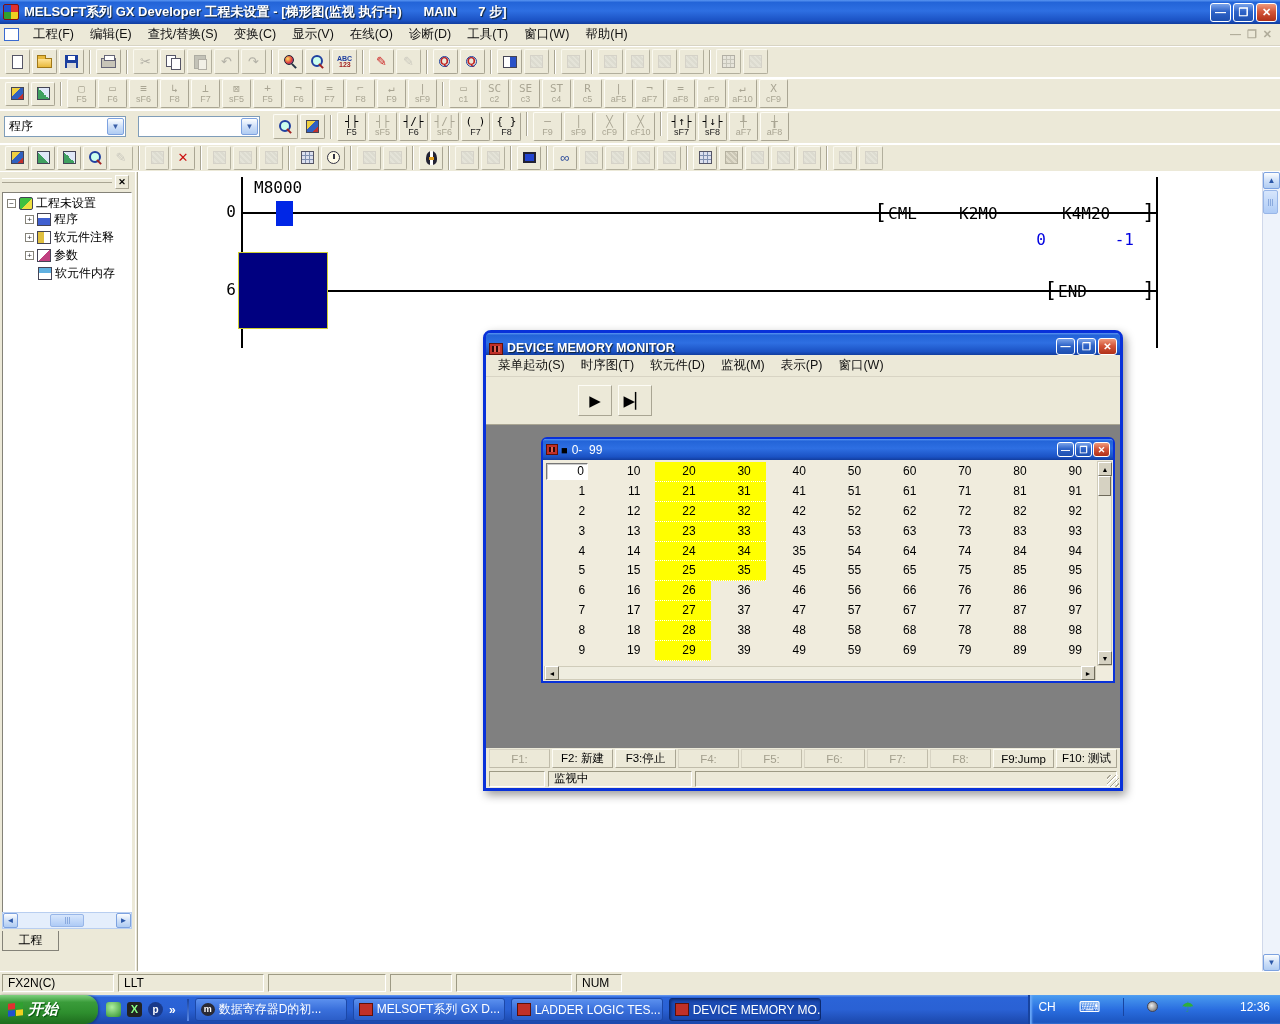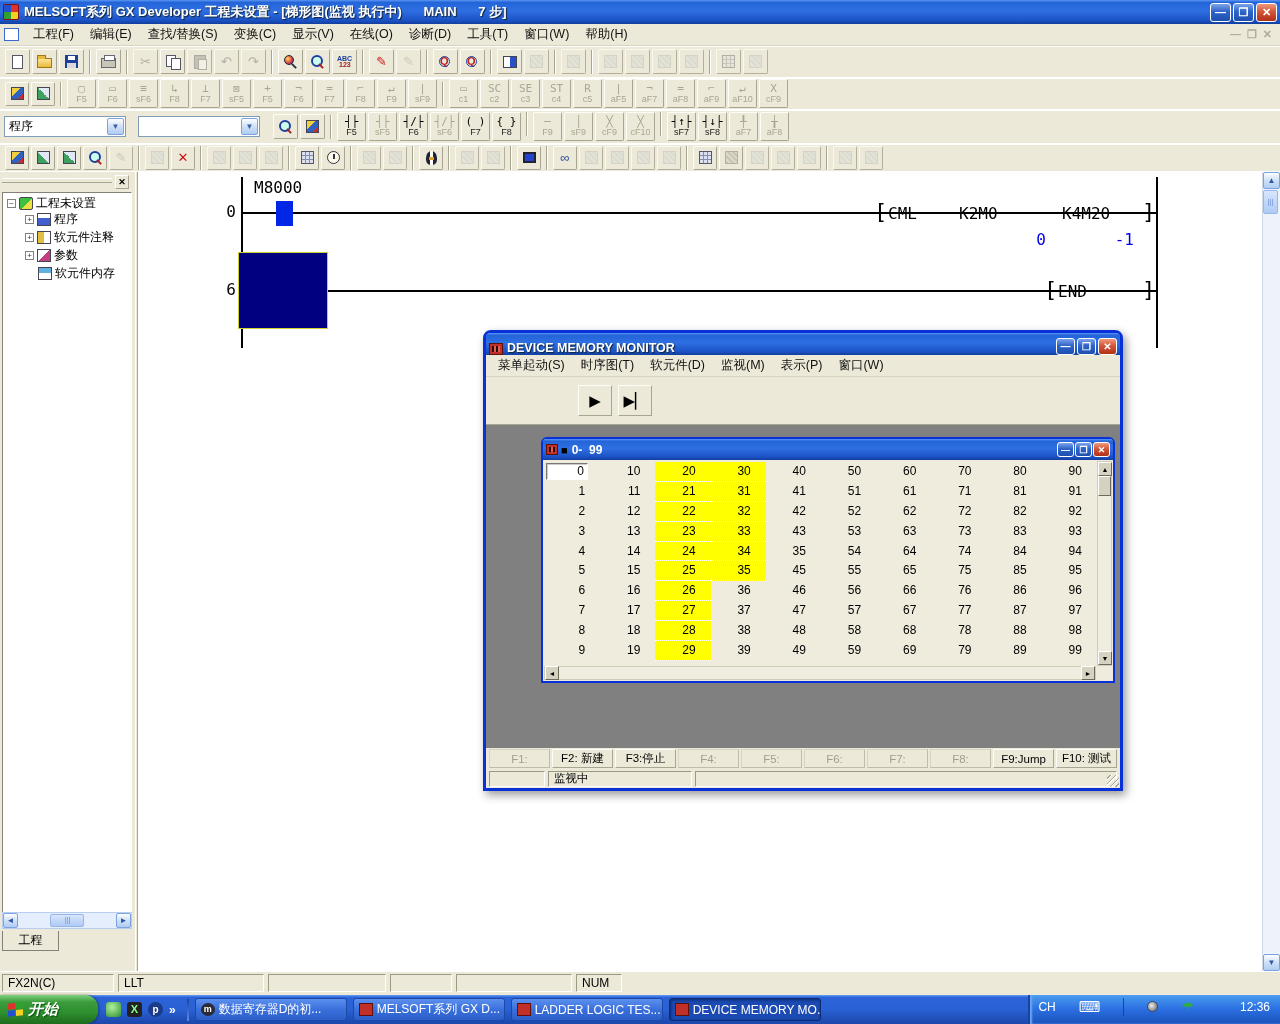--- a/index.html
+++ b/index.html
@@ -164,21 +164,21 @@
   .fkey.dis{color:#a39f8d;border-color:#d8d4c4 #c0bcaa #c0bcaa #d8d4c4}
   .m-status{left:0;top:436px;right:0;height:19px;background:#ece9d8;display:flex;gap:3px;padding:1px 3px;align-items:center}
   .m-status .sseg{height:16px;font-size:11.5px}
   .grip{position:absolute;right:1px;bottom:1px;width:12px;height:12px;
     background:repeating-linear-gradient(135deg,transparent 0 2px,#a9a593 2px 3px,#fff 3px 4px)}
 
   
   .child{left:55px;top:12px;width:574px;height:246px;border:2px solid #0831d9;border-radius:6px 6px 0 0;background:#f0ecdd;position:absolute}
   .c-title{left:0;top:0;right:0;height:21px;border-radius:3px 3px 0 0;display:flex;align-items:center;padding:0 3px;
     background:linear-gradient(180deg,#5a96f2 0%,#2364d8 10%,#2e6fe2 45%,#1b52c4 85%,#123d9e 100%)}
-  .c-title .txt{color:#fff;font-weight:bold;font-size:12px;margin-left:4px;flex:1;white-space:pre}
+  .c-title .txt{color:#fff;font-weight:normal;font-size:12px;margin-left:4px;flex:1;white-space:pre}
   .c-title .capbtn{width:17px;height:15px;font-size:9px;margin-left:1px}
   .c-body{position:absolute;left:0;top:21px;right:0;bottom:0;background:#f0ecdd}
   .dgrid{position:absolute;left:2px;top:2px;display:grid;grid-template-columns:repeat(10,55.2px);grid-auto-rows:19.9px}
   .dcell{font-size:12px;text-align:right;padding-right:15px;line-height:19.9px;color:#000;position:relative}
   .dcell.hl{background:#ffff00;border-bottom:1px dotted #fff}
   .dcell.sel{padding:0}
   .selbox{position:absolute;left:1px;top:1px;width:42px;height:17px;background:#fff;border:1px solid;border-color:#777 #fff #fff #777;
     box-shadow:inset 1px 1px 0 #ccc;text-align:right;padding-right:3px;line-height:15px}
   .clsb-v{position:absolute;right:1px;top:1px;bottom:15px;width:15px;background:#efede0;border:1px solid #d0ccba;display:flex;flex-direction:column}
   .clsb-h{position:absolute;left:1px;right:17px;bottom:1px;height:14px;background:#efede0;border:1px solid #d0ccba;display:flex;align-items:center}

